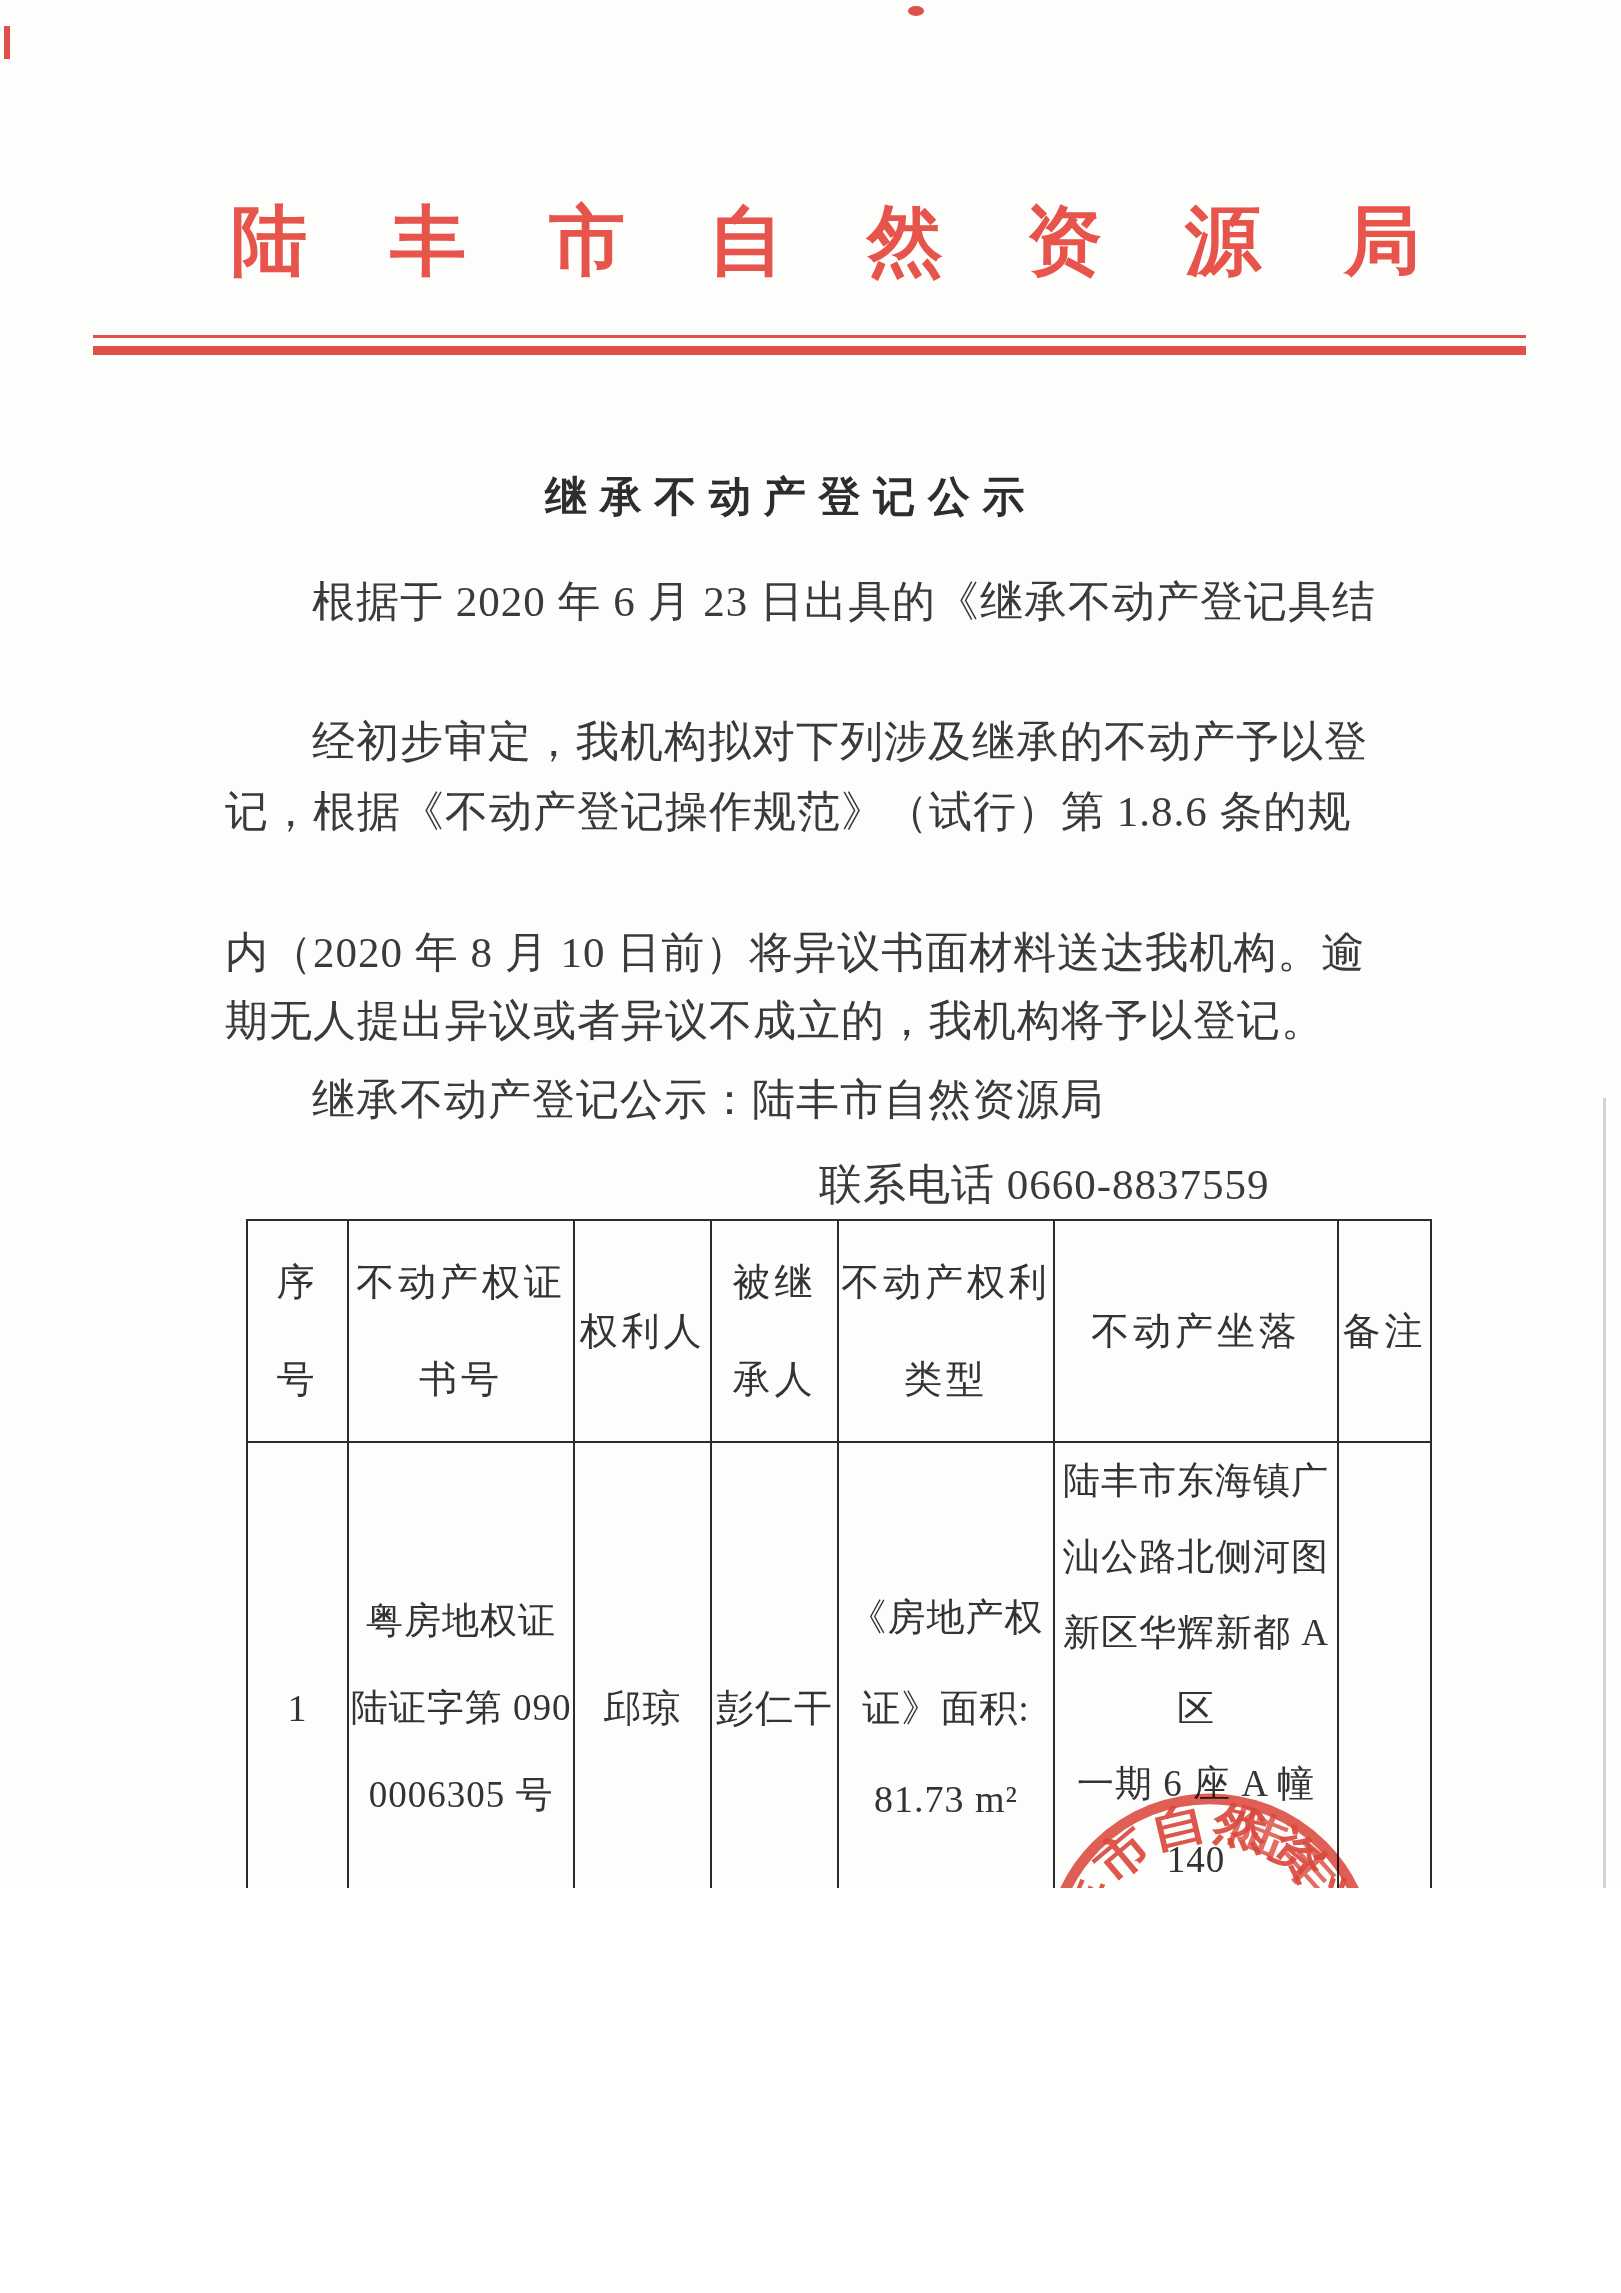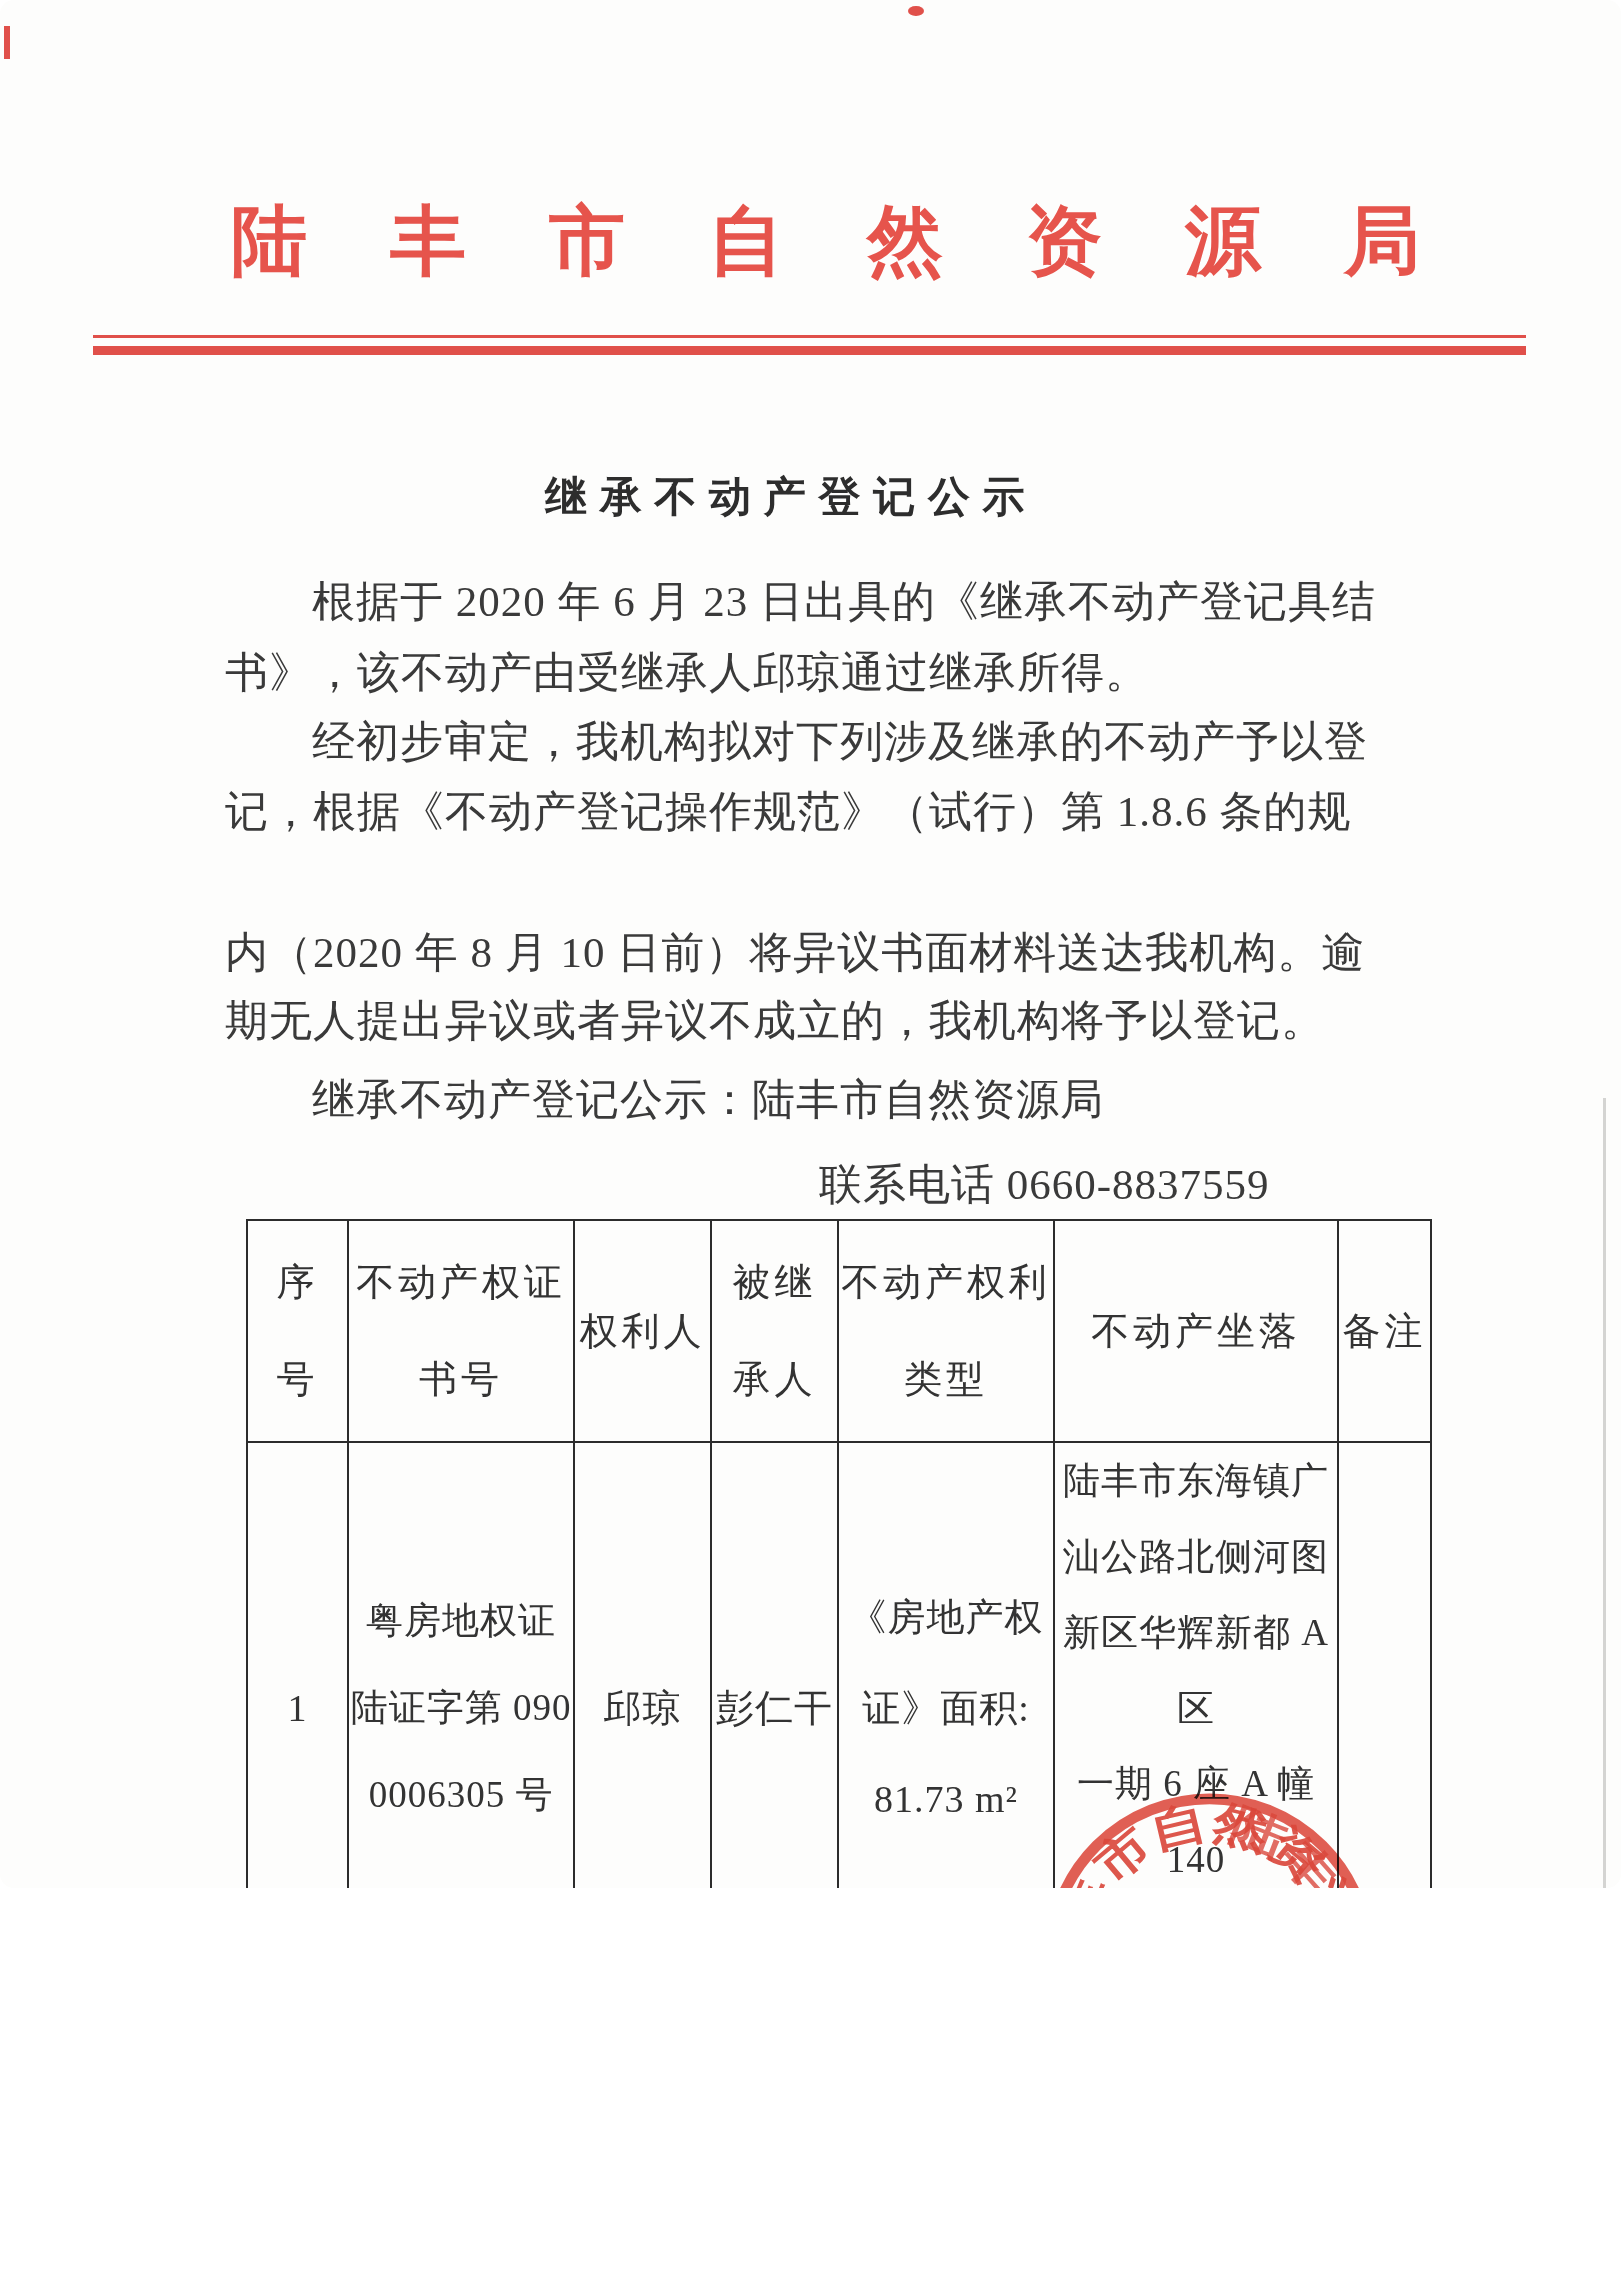--- a/index.html
+++ b/index.html
@@ -96,21 +96,20 @@
   <div class="speck-1"></div>
   <div class="speck-2"></div>
 
   <div class="letterhead">陆丰市自然资源局</div>
   <div class="rule-thin"></div>
   <div class="rule-thick"></div>
 
   <div class="doc-title">继承不动产登记公示</div>
 
   <div class="bline indent l1">根据于 2020 年 6 月 23 日出具的《继承不动产登记具结</div>
-  <div class="bline flush  l2">书》，该不动产由受继承人邱琼通过继承所得。</div>
   <div class="bline indent l3">经初步审定，我机构拟对下列涉及继承的不动产予以登</div>
   <div class="bline flush  l4">记，根据《不动产登记操作规范》（试行）第 1.8.6 条的规</div>
   <div class="bline flush  l6">内（2020 年 8 月 10 日前）将异议书面材料送达我机构。逾</div>
   <div class="bline flush  l7">期无人提出异议或者异议不成立的，我机构将予以登记。</div>
   <div class="bline indent l8">继承不动产登记公示：陆丰市自然资源局</div>
   <div class="bline phone  l9">联系电话 0660-8837559</div>
 
   <table class="notice-table">
     <colgroup>
       <col style="width:101px">

